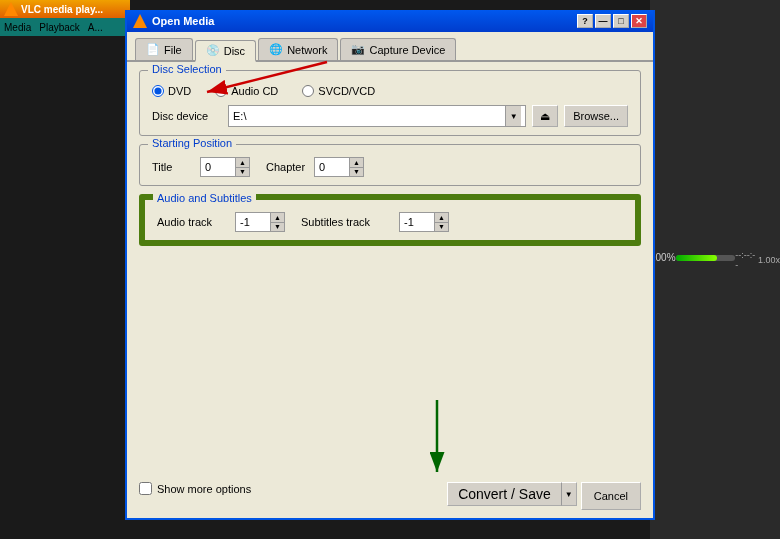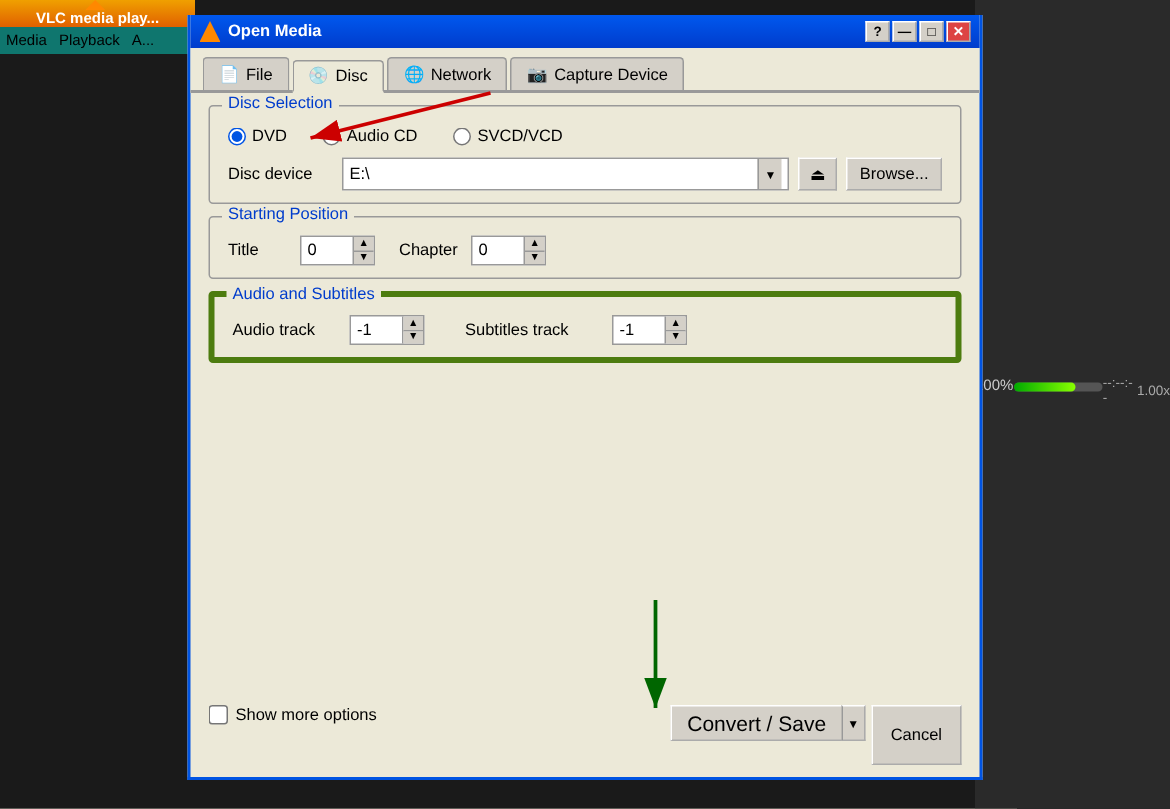--- a/index.html
+++ b/index.html
@@ -27,21 +27,20 @@
       top: 0; left: 0;
       width: 130px;
       height: 18px;
       background: linear-gradient(to bottom, #f0a000, #e06000);
       display: flex;
       align-items: center;
       padding: 0 4px;
       font-size: 10px;
       color: #fff;
       font-weight: bold;
-      flex-direction: column;
     }
 
     .vlc-cone {
       width: 14px;
       height: 14px;
       margin-right: 3px;
       background: #f80;
       clip-path: polygon(50% 0%, 0% 100%, 100% 100%);
     }
 
@@ -332,21 +331,21 @@
       justify-content: center;
       font-size: 7px;
       cursor: pointer;
       border-left: 0;
     }
 
     .spinner-up { border-bottom: 1px solid #999; }
 
     
     .audio-section {
-      border: 4px solid #4d7c0f;
+      border: 6px solid #4d7c0f;
       border-radius: 3px;
       padding: 8px 12px;
       margin-bottom: 8px;
       background: #ece9d8;
       position: relative;
     }
 
     
     .dialog-footer {
       position: absolute;
@@ -364,21 +363,21 @@
       gap: 5px;
     }
 
     .footer-btns {
       margin-left: auto;
       display: flex;
       gap: 4px;
     }
 
     .footer-btn {
-      height: 40px;
+      height: 28px;
       background: #d4d0c8;
       border: 1px outset #fff;
       padding: 0 12px;
       cursor: pointer;
       font-size: 11px;
       display: flex;
       align-items: center;
       gap: 4px;
     }
 
@@ -588,21 +587,21 @@
             <span class="field-label" style="min-width:70px;">Audio track</span>
             <div class="spinner-input">
               <span class="spinner-val">-1</span>
               <div class="spinner-btns">
                 <div class="spinner-up">▲</div>
                 <div class="spinner-down">▼</div>
               </div>
             </div>
           </div>
           <div class="field-item">
-            <span class="field-label" style="min-width:90px;margin-left:11px;">Subtitles track</span>
+            <span class="field-label" style="min-width:90px;">Subtitles track</span>
             <div class="spinner-input">
               <span class="spinner-val">-1</span>
               <div class="spinner-btns">
                 <div class="spinner-up">▲</div>
                 <div class="spinner-down">▼</div>
               </div>
             </div>
           </div>
         </div>
       </div>

